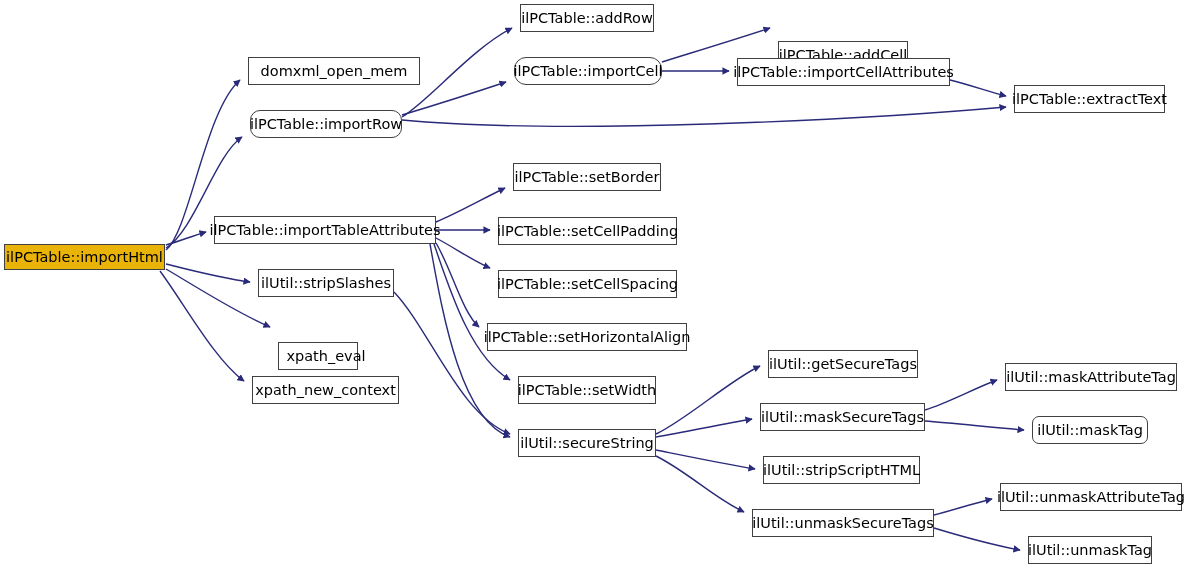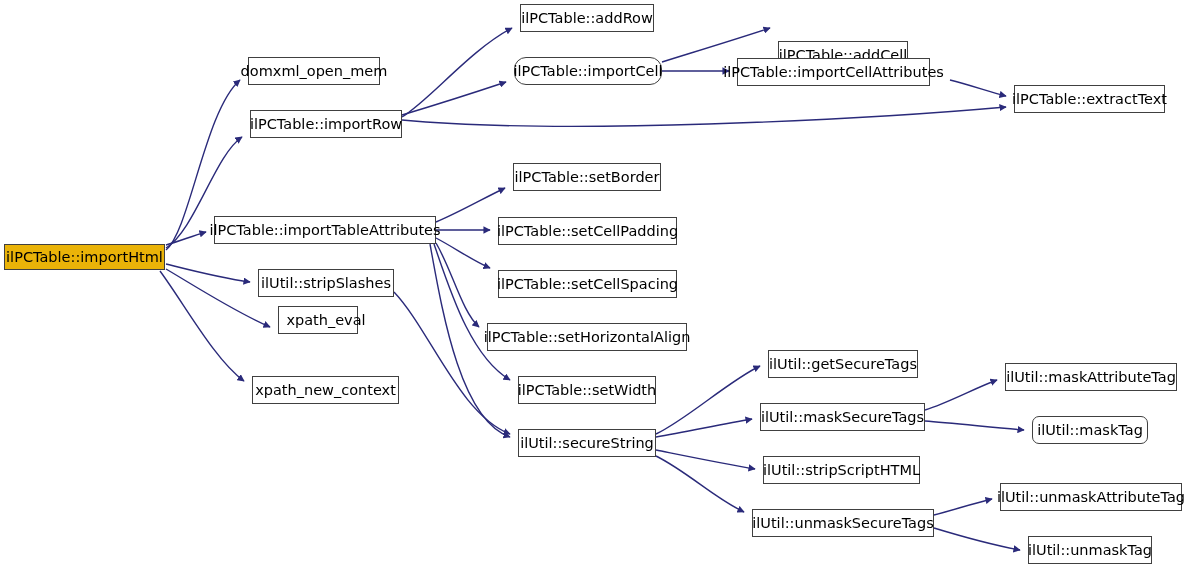--- a/index.html
+++ b/index.html
@@ -69,36 +69,36 @@
         <path d="M 925,410 C 948,403 975,388 997,380" marker-end="url(#arrow)" stroke="#2a2a7a"></path>
         <path d="M 925,421 C 952,423 998,428 1024,430" marker-end="url(#arrow)" stroke="#2a2a7a"></path>
         <path d="M 934,515 C 953,510 975,503 992,499" marker-end="url(#arrow)" stroke="#2a2a7a"></path>
         <path d="M 934,528 C 957,535 998,546 1020,550" marker-end="url(#arrow)" stroke="#2a2a7a"></path>
       </g>
   </svg>
   <div id="node-layer">
       <div class="node root" style="left: 4px; top: 244px; width: 161px; height: 26px;">
         <span>ilPCTable::importHtml</span>
       </div>
-      <div class="node" style="left: 248px; top: 57px; width: 132px; height: 28px;">
+      <div class="node" style="left: 248px; top: 57px; width: 172px; height: 28px;">
         <span>domxml_open_mem</span>
       </div>
-      <div class="node" style="left: 250px; top: 110px; width: 152px; height: 28px;">
+      <div class="node" style="left: 250px; top: 110px; width: 152px; height: 28px; border-radius: 10px;">
         <span>ilPCTable::importRow</span>
       </div>
       <div class="node" style="left: 520px; top: 4px; width: 134px; height: 28px;">
         <span>ilPCTable::addRow</span>
       </div>
       <div class="node" style="left: 514px; top: 57px; width: 148px; height: 28px; border-radius: 12px;">
         <span>ilPCTable::importCell</span>
       </div>
       <div class="node" style="left: 778px; top: 4px; width: 130px; height: 28px; margin-top: 37px;">
         <span>ilPCTable::addCell</span>
       </div>
-      <div class="node" style="left: 737px; top: 58px; width: 193px; height: 28px;">
+      <div class="node" style="left: 737px; top: 58px; width: 213px; height: 28px;">
         <span>ilPCTable::importCellAttributes</span>
       </div>
       <div class="node" style="left: 1014px; top: 85px; width: 151px; height: 28px;">
         <span>ilPCTable::extractText</span>
       </div>
       <div class="node" style="left: 214px; top: 216px; width: 222px; height: 28px;">
         <span>ilPCTable::importTableAttributes</span>
       </div>
       <div class="node" style="left: 513px; top: 163px; width: 148px; height: 28px;">
         <span>ilPCTable::setBorder</span>
@@ -111,21 +111,21 @@
       </div>
       <div class="node" style="left: 487px; top: 323px; width: 200px; height: 28px;">
         <span>ilPCTable::setHorizontalAlign</span>
       </div>
       <div class="node" style="left: 518px; top: 376px; width: 138px; height: 28px;">
         <span>ilPCTable::setWidth</span>
       </div>
       <div class="node" style="left: 258px; top: 269px; width: 136px; height: 28px;">
         <span>ilUtil::stripSlashes</span>
       </div>
-      <div class="node" style="left: 278px; top: 306px; width: 80px; height: 28px; padding-left: 16px;">
+      <div class="node" style="left: 278px; top: 342px; width: 80px; height: 28px; padding-left: 16px;">
         <span>xpath_eval</span>
       </div>
       <div class="node" style="left: 252px; top: 376px; width: 147px; height: 28px;">
         <span>xpath_new_context</span>
       </div>
       <div class="node" style="left: 518px; top: 429px; width: 138px; height: 28px;">
         <span>ilUtil::secureString</span>
       </div>
       <div class="node" style="left: 768px; top: 350px; width: 150px; height: 28px;">
         <span>ilUtil::getSecureTags</span>

